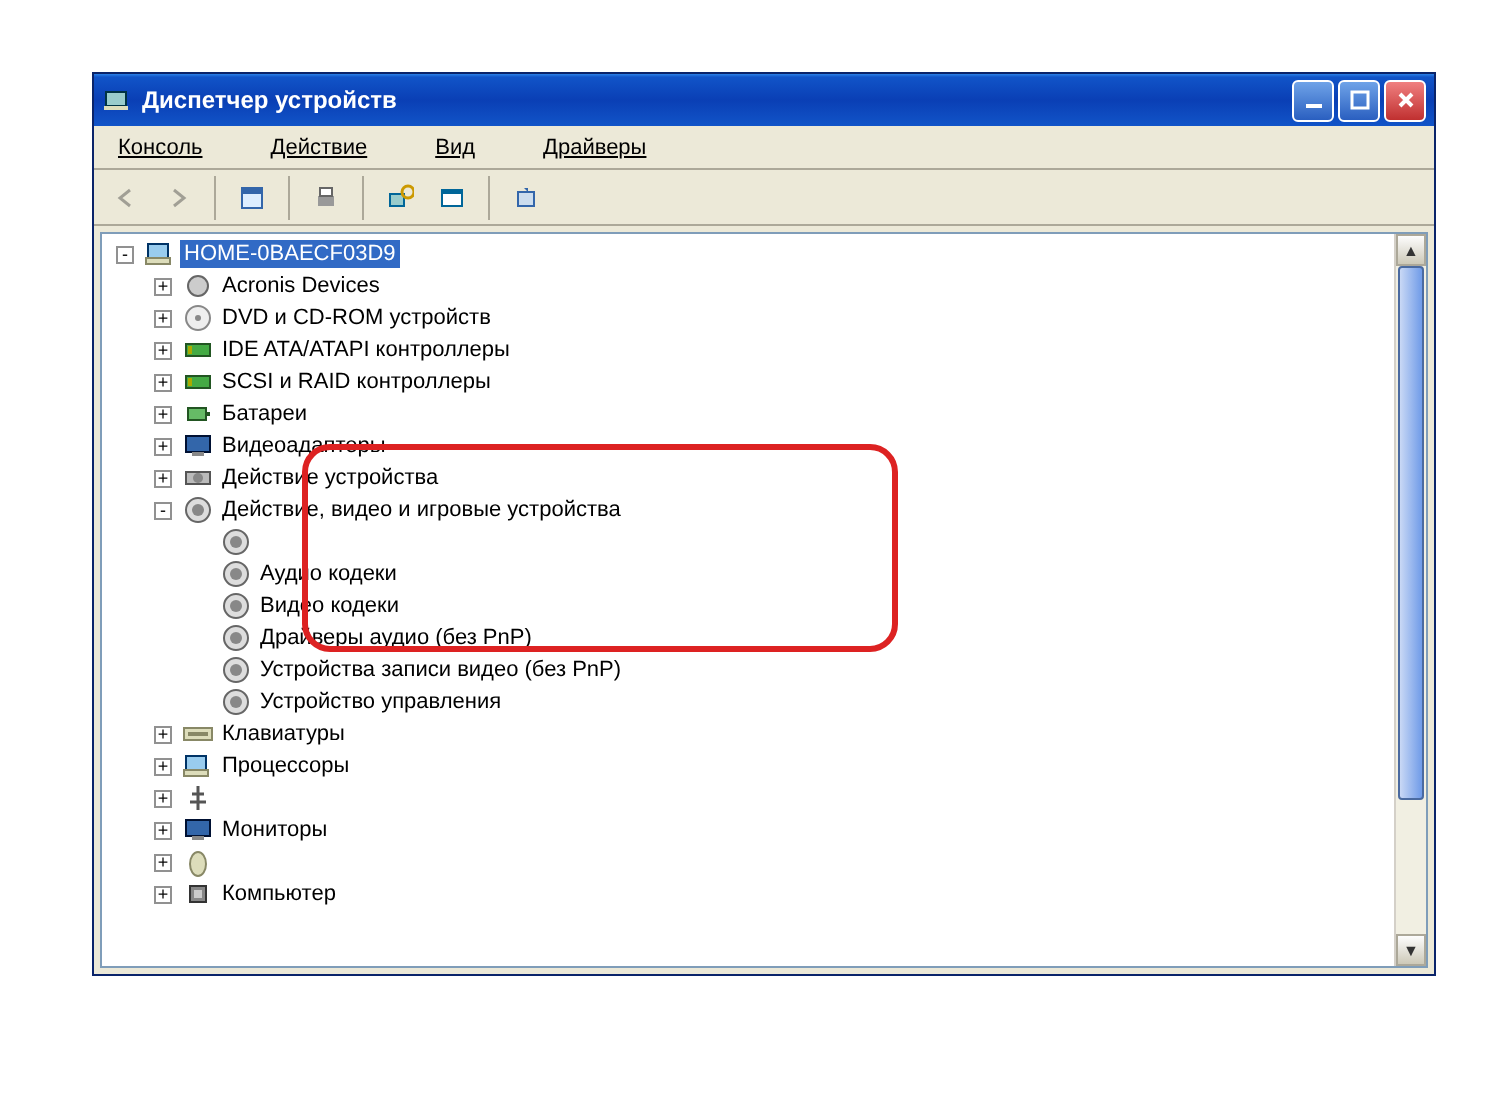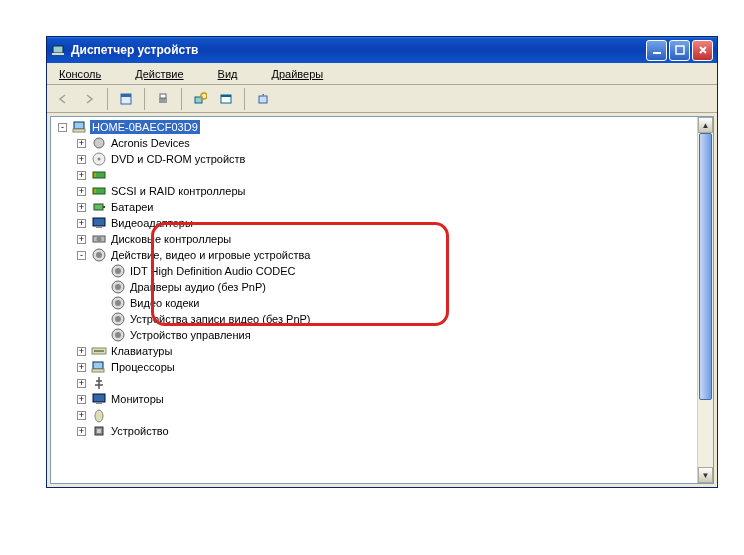--- a/index.html
+++ b/index.html
@@ -294,20 +294,21 @@
           <span class="tree-indent"></span>
           <span class="tree-indent">
             <span class="expander">+</span>
           </span>
           <span class="node-icon">
             <svg width="16" height="16">
               <rect x="2" y="5" width="12" height="6" fill="#4a4" stroke="#252"></rect>
               <rect x="3" y="6" width="2" height="4" fill="#aa0"></rect>
             </svg>
           </span>
+          <span class="node-label">IDE ATA/ATAPI контроллеры</span>
         </div>
         <div class="tree-row">
           <span class="tree-indent"></span>
           <span class="tree-indent">
             <span class="expander">+</span>
           </span>
           <span class="node-icon">
             <svg width="16" height="16">
               <rect x="2" y="5" width="12" height="6" fill="#4a4" stroke="#252"></rect>
               <rect x="3" y="6" width="2" height="4" fill="#aa0"></rect>
@@ -345,21 +346,21 @@
           <span class="tree-indent"></span>
           <span class="tree-indent">
             <span class="expander">+</span>
           </span>
           <span class="node-icon">
             <svg width="16" height="16">
               <rect x="2" y="5" width="12" height="6" fill="#bbb" stroke="#555"></rect>
               <circle cx="8" cy="8" r="2.5" fill="#888"></circle>
             </svg>
           </span>
-          <span class="node-label">Дисковые контроллеры</span>
+          <span class="node-label">Действие устройства</span>
         </div>
         <div class="tree-row">
           <span class="tree-indent"></span>
           <span class="tree-indent">
             <span class="expander">-</span>
           </span>
           <span class="node-icon">
             <svg width="16" height="16">
               <circle cx="8" cy="8" r="6" fill="#ddd" stroke="#666"></circle>
               <circle cx="8" cy="8" r="3" fill="#888"></circle>
@@ -370,45 +371,56 @@
         <div class="tree-row">
           <span class="tree-indent"></span>
           <span class="tree-indent"></span>
           <span class="tree-indent"></span>
           <span class="node-icon">
             <svg width="16" height="16">
               <circle cx="8" cy="8" r="6" fill="#ddd" stroke="#666"></circle>
               <circle cx="8" cy="8" r="3" fill="#888"></circle>
             </svg>
           </span>
-          <span class="node-label">IDT High Definition Audio CODEC</span>
+        </div>
+        <div class="tree-row">
+          <span class="tree-indent"></span>
+          <span class="tree-indent"></span>
+          <span class="tree-indent"></span>
+          <span class="node-icon">
+            <svg width="16" height="16">
+              <circle cx="8" cy="8" r="6" fill="#ddd" stroke="#666"></circle>
+              <circle cx="8" cy="8" r="3" fill="#888"></circle>
+            </svg>
+          </span>
+          <span class="node-label">Аудио кодеки</span>
+        </div>
+        <div class="tree-row">
+          <span class="tree-indent"></span>
+          <span class="tree-indent"></span>
+          <span class="tree-indent"></span>
+          <span class="node-icon">
+            <svg width="16" height="16">
+              <circle cx="8" cy="8" r="6" fill="#ddd" stroke="#666"></circle>
+              <circle cx="8" cy="8" r="3" fill="#888"></circle>
+            </svg>
+          </span>
+          <span class="node-label">Видео кодеки</span>
         </div>
         <div class="tree-row">
           <span class="tree-indent"></span>
           <span class="tree-indent"></span>
           <span class="tree-indent"></span>
           <span class="node-icon">
             <svg width="16" height="16">
               <circle cx="8" cy="8" r="6" fill="#ddd" stroke="#666"></circle>
               <circle cx="8" cy="8" r="3" fill="#888"></circle>
             </svg>
           </span>
           <span class="node-label">Драйверы аудио (без PnP)</span>
-        </div>
-        <div class="tree-row">
-          <span class="tree-indent"></span>
-          <span class="tree-indent"></span>
-          <span class="tree-indent"></span>
-          <span class="node-icon">
-            <svg width="16" height="16">
-              <circle cx="8" cy="8" r="6" fill="#ddd" stroke="#666"></circle>
-              <circle cx="8" cy="8" r="3" fill="#888"></circle>
-            </svg>
-          </span>
-          <span class="node-label">Видео кодеки</span>
         </div>
         <div class="tree-row">
           <span class="tree-indent"></span>
           <span class="tree-indent"></span>
           <span class="tree-indent"></span>
           <span class="node-icon">
             <svg width="16" height="16">
               <circle cx="8" cy="8" r="6" fill="#ddd" stroke="#666"></circle>
               <circle cx="8" cy="8" r="3" fill="#888"></circle>
             </svg>
@@ -492,21 +504,21 @@
           <span class="tree-indent"></span>
           <span class="tree-indent">
             <span class="expander">+</span>
           </span>
           <span class="node-icon">
             <svg width="16" height="16">
               <rect x="4" y="4" width="8" height="8" fill="#888" stroke="#333"></rect>
               <rect x="6" y="6" width="4" height="4" fill="#ccc"></rect>
             </svg>
           </span>
-          <span class="node-label">Устройство</span>
+          <span class="node-label">Компьютер</span>
         </div>
       </div>
     <div class="scrollbar">
       <div class="sb-btn">▲</div>
       <div class="sb-track">
         <div class="sb-thumb" style="top:0;height:80%;"></div>
       </div>
       <div class="sb-btn">▼</div>
     </div>
     <div class="highlight-box" id="hl" style="left: 100px; top: 105px; width: 298px; height: 104px;"></div>

